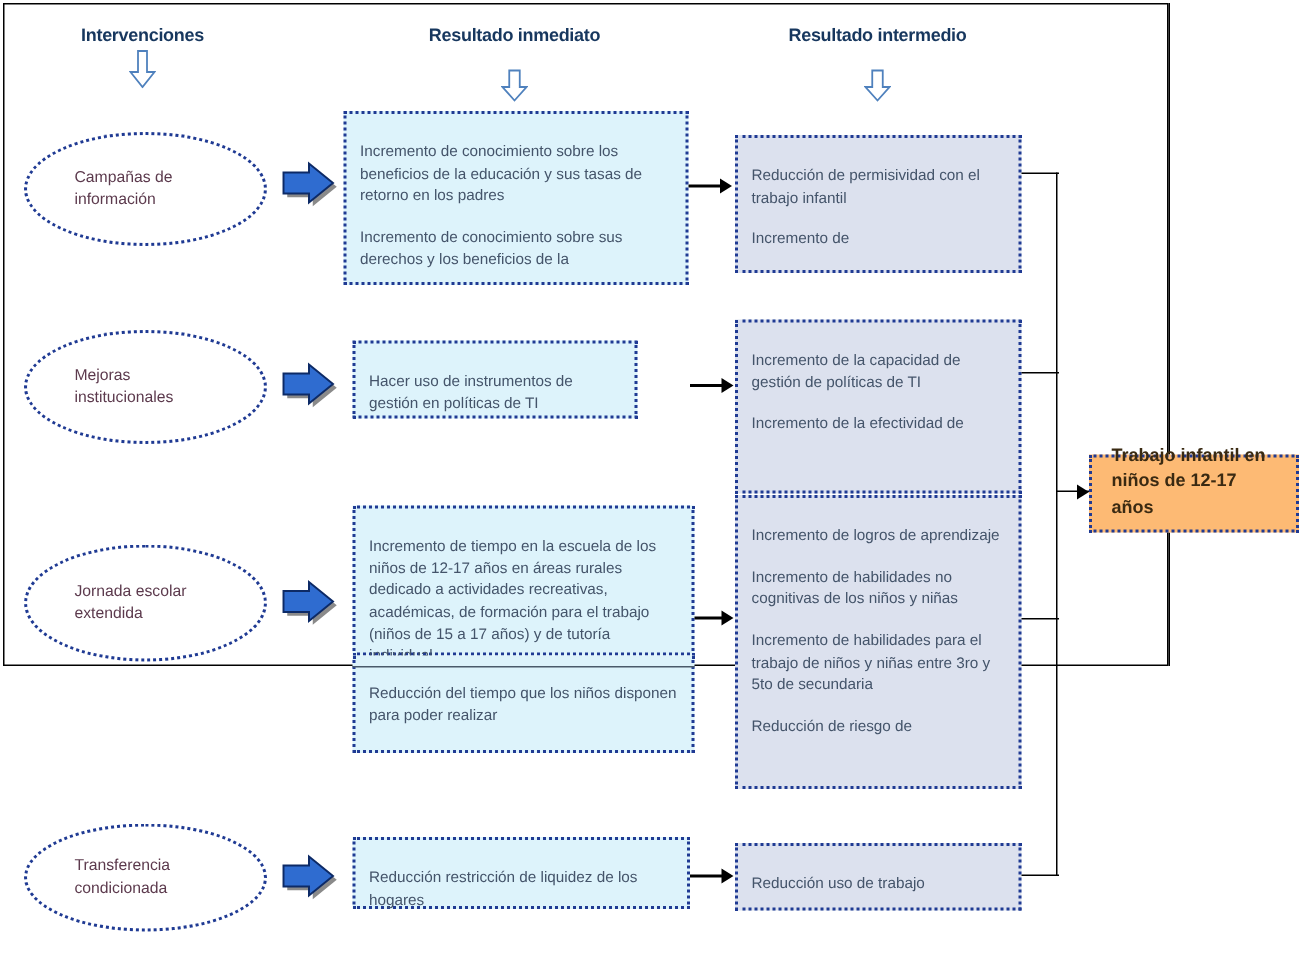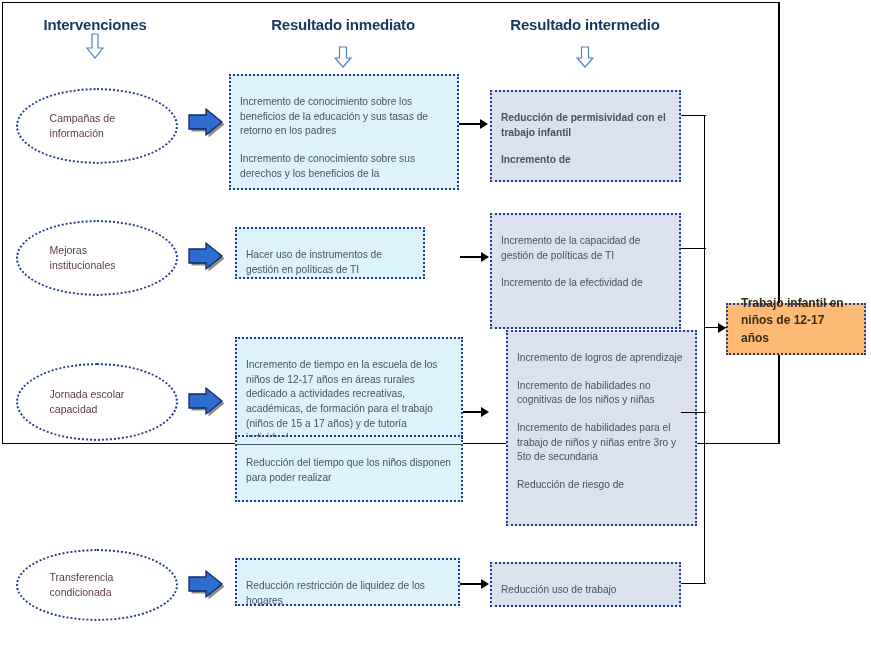--- a/index.html
+++ b/index.html
@@ -21,21 +21,21 @@
     left:2px; top:2px;
     width:777px; height:442px;
     border:1.4px solid #000000;
     box-sizing:border-box;
     background:transparent;
   }
 
   
   .col-header{
     position:absolute;
-    font-size:15px;
+    font-size:12px;
     font-weight:bold;
     color:#17375e;
     text-align:center;
     white-space:nowrap;
     letter-spacing:-0.2px;
   }
 
   
   .hollow-arrow{
     position:absolute;
@@ -138,21 +138,21 @@
   </svg>
 
   <div class="dbox imm" style="left:229px; top:74px; width:230px; height:116px;">
     <p>Incremento de conocimiento sobre los beneficios de la educación y sus tasas de retorno en los padres</p>
     <p>Incremento de conocimiento sobre sus derechos y los beneficios de la</p>
   </div>
 
   <div class="hline thick-h" style="left:459px; top:123px; width:22px;"></div>
   <div class="arrowhead" style="left:480px; top:119px;"></div>
 
-  <div class="dbox mid" style="left:490px; top:90px; width:191px; height:92px;font-weight:bold;">
+  <div class="dbox mid" style="left:490px; top:90px; width:191px; height:92px;">
     <p>Reducción de permisividad con el trabajo infantil</p>
     <p>Incremento de</p>
   </div>
 
   <div class="oval" style="left:16px; top:220px; width:162px; height:76px;">
     <div class="oval-label"><span>Mejoras</span><br><span>institucionales</span></div>
   </div>
 
   <svg class="blk-arrow" style="left:186px; top:240px;" width="40" height="34" viewBox="0 0 40 34">
     <path d="M3 9 H20 V3 L36 16 L20 29 V23 H3 Z" fill="#8a8a8a" transform="translate(2.5,2.5)"></path>
@@ -165,40 +165,40 @@
 
   <div class="hline thick-h" style="left:460px; top:256px; width:22px;"></div>
   <div class="arrowhead" style="left:481px; top:252px;"></div>
 
   <div class="dbox mid" style="left:490px; top:213px; width:191px; height:116px;">
     <p>Incremento de la capacidad de gestión de políticas de TI</p>
     <p>Incremento de la efectividad de</p>
   </div>
 
   <div class="oval" style="left:16px; top:363px; width:162px; height:78px;">
-    <div class="oval-label"><span>Jornada escolar</span><br><span>capacidad</span></div>
+    <div class="oval-label"><span>Jornada escolar</span><br><span>extendida</span></div>
   </div>
 
   <svg class="blk-arrow" style="left:186px; top:385px;" width="40" height="34" viewBox="0 0 40 34">
     <path d="M3 9 H20 V3 L36 16 L20 29 V23 H3 Z" fill="#8a8a8a" transform="translate(2.5,2.5)"></path>
     <path d="M3 9 H20 V3 L36 16 L20 29 V23 H3 Z" fill="#2f6cd0" stroke="#0d2a66" stroke-width="1.3"></path>
   </svg>
 
   <div class="dbox imm" style="left:235px; top:337px; width:228px; height:100px; padding-bottom:2px;">
     <p>Incremento de tiempo en la escuela de los niños de 12-17 años en áreas rurales dedicado a actividades recreativas, académicas, de formación para el trabajo (niños de 15 a 17 años) y de tutoría individual.</p>
   </div>
   <div class="dbox imm" style="left:235px; top:437px; width:228px; height:65px; border-top:none;">
     <p>Reducción del tiempo que los niños disponen para poder realizar</p>
   </div>
   <div class="divider" style="left:235px; top:444px; width:228px;"></div>
 
   <div class="hline thick-h" style="left:463px; top:411px; width:19px;"></div>
   <div class="arrowhead" style="left:481px; top:407px;"></div>
 
-  <div class="dbox mid" style="left:490px; top:330px; width:191px; height:196px;margin-left:16px;">
+  <div class="dbox mid" style="left:490px; top:330px; width:191px; height:196px;">
     <p>Incremento de logros de aprendizaje</p>
     <p>Incremento de habilidades no cognitivas de los niños y niñas</p>
     <p>Incremento de habilidades para el trabajo de niños y niñas entre 3ro y 5to de secundaria</p>
     <p>Reducción de riesgo de</p>
   </div>
 
   <div class="oval" style="left:16px; top:549px; width:162px; height:72px;">
     <div class="oval-label"><span>Transferencia</span><br><span>condicionada</span></div>
   </div>
 

